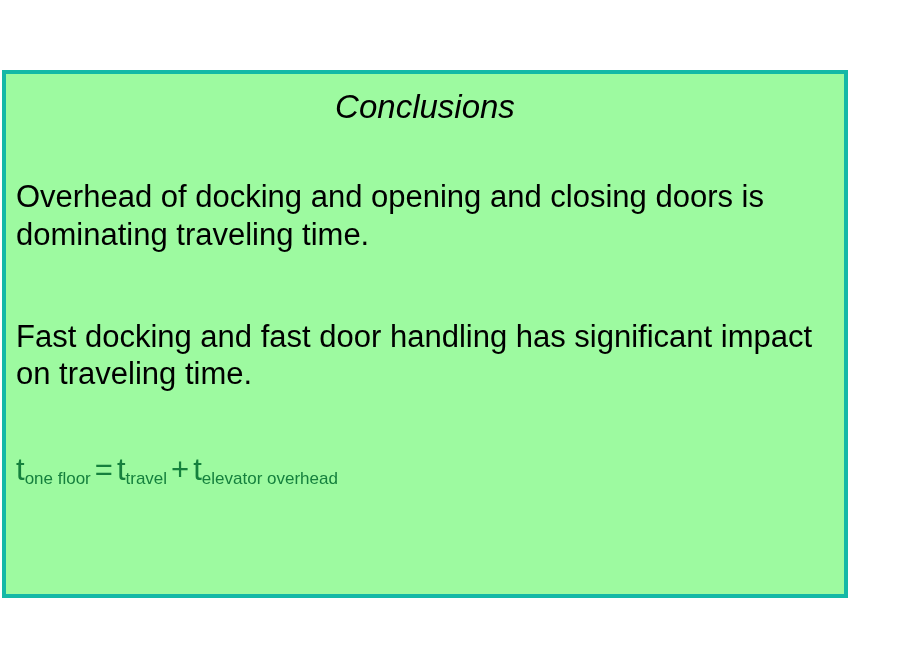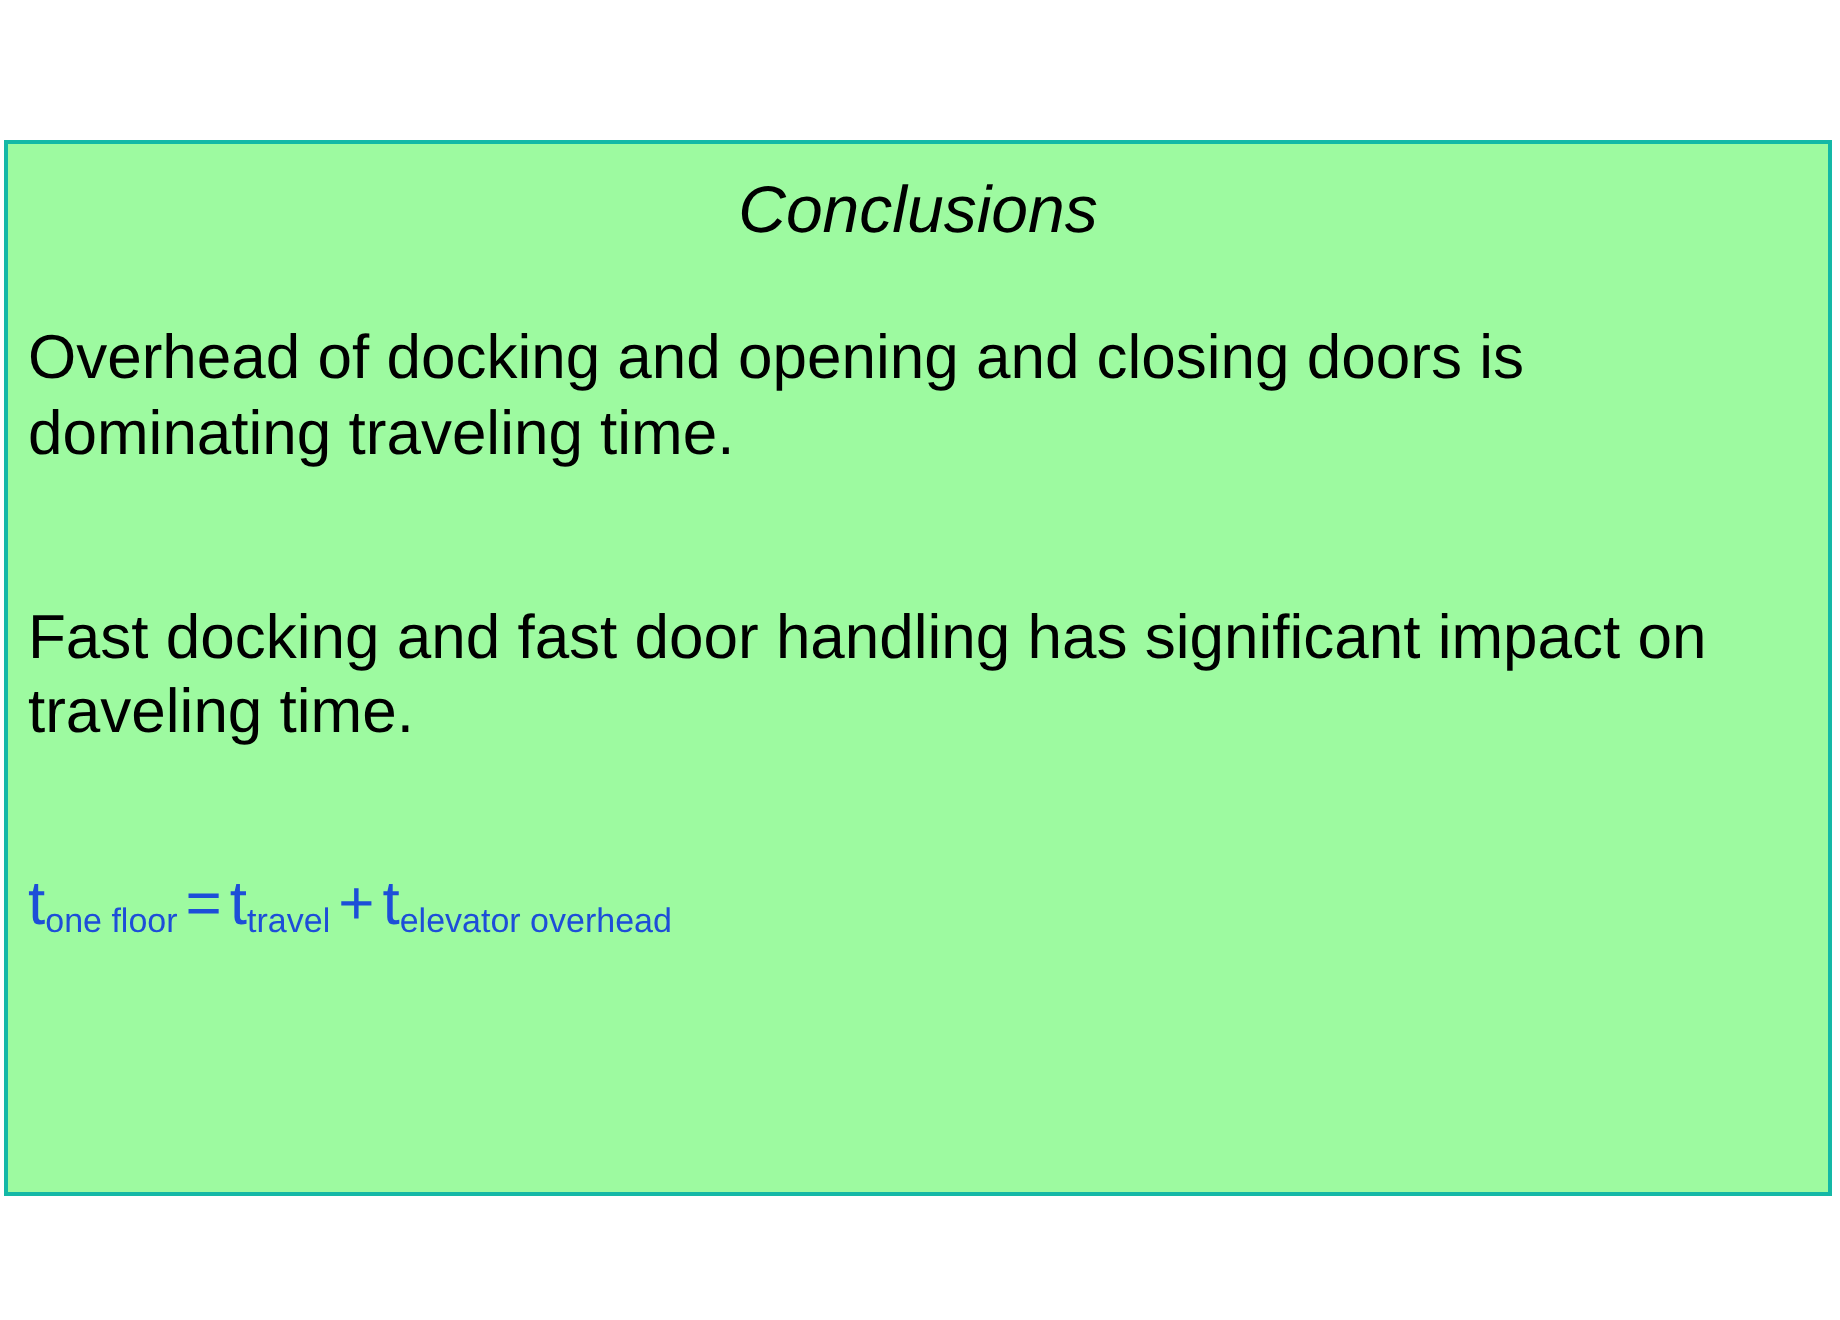--- a/index.html
+++ b/index.html
@@ -10,49 +10,49 @@
     width: 920px;
     height: 660px;
     background: #ffffff;
     font-family: "Liberation Sans", sans-serif;
     overflow: hidden;
   }
   .slide {
     position: absolute;
     left: 2px;
     top: 70px;
-    width: 914px;
+    width: 846px;
     height: 528px;
     box-sizing: border-box;
     background: #9dfaa0;
-    border: 2px solid #14b8a6;
+    border: 4px solid #14b8a6;
   }
   .slide-title {
     text-align: center;
     font-size: 33px;
     font-style: italic;
     color: #000000;
     margin-top: 14px;
     line-height: 1.15;
   }
   .body-block {
     padding: 0 10px;
   }
   .para {
     font-size: 31px;
     color: #000000;
     line-height: 1.22;
     margin-top: 64px;
   }
   .para.first {
-    margin-top: 36px;
+    margin-top: 52px;
   }
   .formula {
     font-size: 31px;
-    color: #1d4ed8;
+    color: #15803d;
     margin-top: 60px;
     line-height: 1.1;
     white-space: nowrap;
   }
   .formula sub {
     font-size: 17px;
     vertical-align: baseline;
     position: relative;
     top: 4px;
   }

